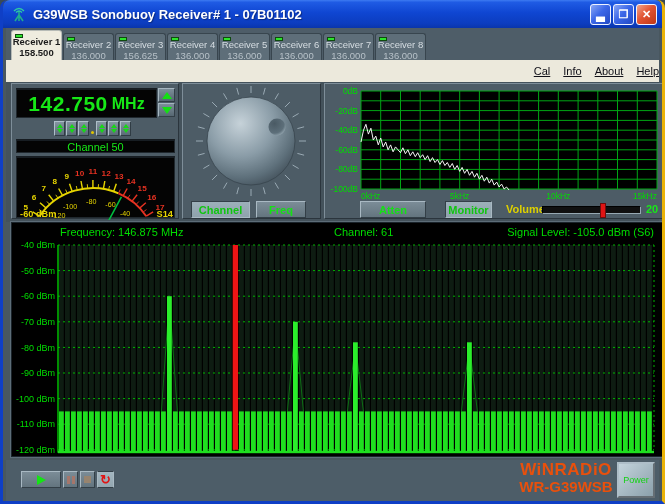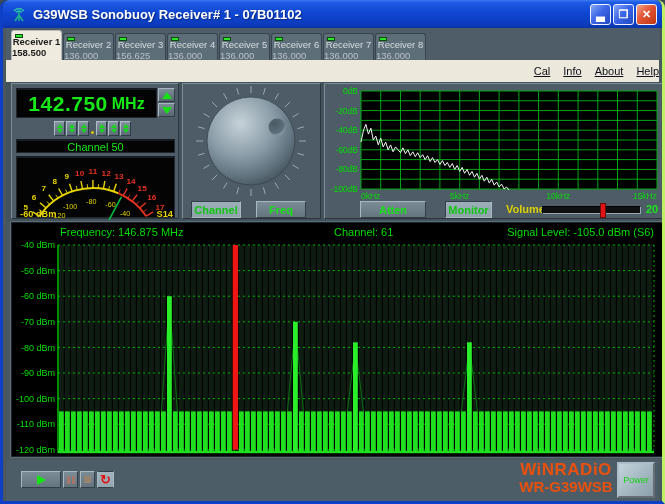--- a/index.html
+++ b/index.html
@@ -1,38 +1,38 @@
 <!DOCTYPE html>
 <html><head>
 <meta charset="utf-8">
 <style>
   html,body{margin:0;padding:0;background:#3a4a55;font-family:"Liberation Sans",sans-serif;}
   *{box-sizing:border-box;}
   .window{position:relative;width:665px;height:504px;background:#49575f;
-    border-left:3px solid #0f3fc6;border-right:3px solid #bef264;border-bottom:3px solid #0f3fc6;
+    border-left:3px solid #0f3fc6;border-right:3px solid #eab308;border-bottom:3px solid #0f3fc6;
     border-radius:8px 8px 0 0;overflow:hidden;}
   
   .titlebar{position:absolute;top:0;left:0;right:0;height:28px;
     background:linear-gradient(180deg,#3d7bf2 0%,#1f5be4 8%,#0f46d2 45%,#0c3cbe 85%,#0a35ab 100%);
     border-radius:7px 7px 0 0;display:flex;align-items:center;padding:0 5px;}
   .titleicon{width:18px;height:18px;margin:0 5px 0 2px;flex:0 0 auto;}
   .titletext{color:#fff;font-size:13px;font-weight:bold;text-shadow:1px 1px 1px #0a2a80;white-space:nowrap;flex:1;}
   .winbtns{display:flex;gap:2px;}
   .winbtn{width:21px;height:21px;border-radius:3px;border:1px solid #eef2ff;color:#fff;
     font-size:11px;font-weight:bold;display:flex;align-items:center;justify-content:center;
     background:linear-gradient(135deg,#89a7f5 0%,#3c67e8 45%,#2148c4 100%);padding:0;line-height:1;}
   .winbtn.close{background:linear-gradient(135deg,#f0a58a 0%,#e25433 45%,#bf3615 100%);}
   .winbtn .mingl{align-self:flex-end;margin-bottom:3px;}
   
   .tabbar{position:absolute;top:28px;left:3px;right:3px;height:32px;background:#4e5d68;}
   .tab{position:absolute;width:51px;height:27px;top:5px;background:#5e6e79;
     border:1px solid #38454e;border-bottom:none;border-radius:3px 3px 0 0;cursor:default;padding-left:36px;}
   .tab .led{position:absolute;left:3px;top:3px;width:8px;height:4px;background:#2de42d;border:1px solid #0e4a0e;}
   .tab .tname{position:absolute;top:5px;left:0;right:0;text-align:center;font-size:9.5px;color:#d7dee3;}
-  .tab .tfreq{position:absolute;top:16px;left:0;right:0;font-size:9.5px;color:#b7c1c8;}
+  .tab .tfreq{position:absolute;top:16px;left:0;right:0;text-align:center;font-size:9.5px;color:#b7c1c8;}
   .tab.active{top:2px;height:30px;background:#efecdf;border-color:#8c94988f;z-index:3;}
   .tab.active .tname,.tab.active .tfreq{color:#1b1b1b;font-weight:bold;}
   
   .stripe{position:absolute;top:60px;left:3px;right:3px;height:22px;background:#ece9dc;
     display:flex;justify-content:flex-end;align-items:center;gap:13px;}
   .stripe a{font-size:11px;color:#101018;text-decoration:underline;cursor:pointer;}
   
   .topsec{position:absolute;top:82px;left:3px;right:3px;height:140px;background:#44525b;}
   .panel{position:absolute;top:1px;height:136px;background:#4d5c66;
     border-top:1px solid #7e8e99;border-left:1px solid #7e8e99;
@@ -292,21 +292,21 @@
             <line x1="21.6" y1="67.4" x2="14.9" y2="69.2" stroke="#9aaab4" stroke-width="1"></line>
             <line x1="20.0" y1="55.0" x2="13.0" y2="55.0" stroke="#9aaab4" stroke-width="1"></line>
             <line x1="21.6" y1="42.6" x2="14.9" y2="40.8" stroke="#9aaab4" stroke-width="1"></line>
             <line x1="26.4" y1="31.0" x2="20.4" y2="27.5" stroke="#9aaab4" stroke-width="1"></line>
             <line x1="34.1" y1="21.1" x2="29.1" y2="16.1" stroke="#9aaab4" stroke-width="1"></line>
             <line x1="44.0" y1="13.4" x2="40.5" y2="7.4" stroke="#9aaab4" stroke-width="1"></line>
             <line x1="55.6" y1="8.6" x2="53.8" y2="1.9" stroke="#9aaab4" stroke-width="1"></line>
             <circle cx="68" cy="55" r="44" fill="url(#kg)" stroke="#37444d" stroke-width="0.8"></circle>
             <circle cx="94" cy="41" r="8.5" fill="url(#dg)"></circle>
           </svg></div>
-      <button class="ctlbtn pressed" style="left:8px;width:50px;">Channel</button>
+      <button class="ctlbtn pressed" style="left:8px;width:59px;">Channel</button>
       <button class="ctlbtn" style="left:73px;width:50px;">Freq</button>
     </div>
 
     <div class="panel p-audio">
       <div class="audsvg" id="audsvg"><svg width="334" height="114" viewBox="0 0 334 114">
             <rect x="34" y="5" width="296" height="98" fill="#000"></rect>
             <line x1="34.0" y1="5" x2="34.0" y2="103" stroke="#00a614" stroke-width="1"></line>
             <line x1="53.7" y1="5" x2="53.7" y2="103" stroke="#00a614" stroke-width="1"></line>
             <line x1="73.5" y1="5" x2="73.5" y2="103" stroke="#00a614" stroke-width="1"></line>
             <line x1="93.2" y1="5" x2="93.2" y2="103" stroke="#00a614" stroke-width="1"></line>

